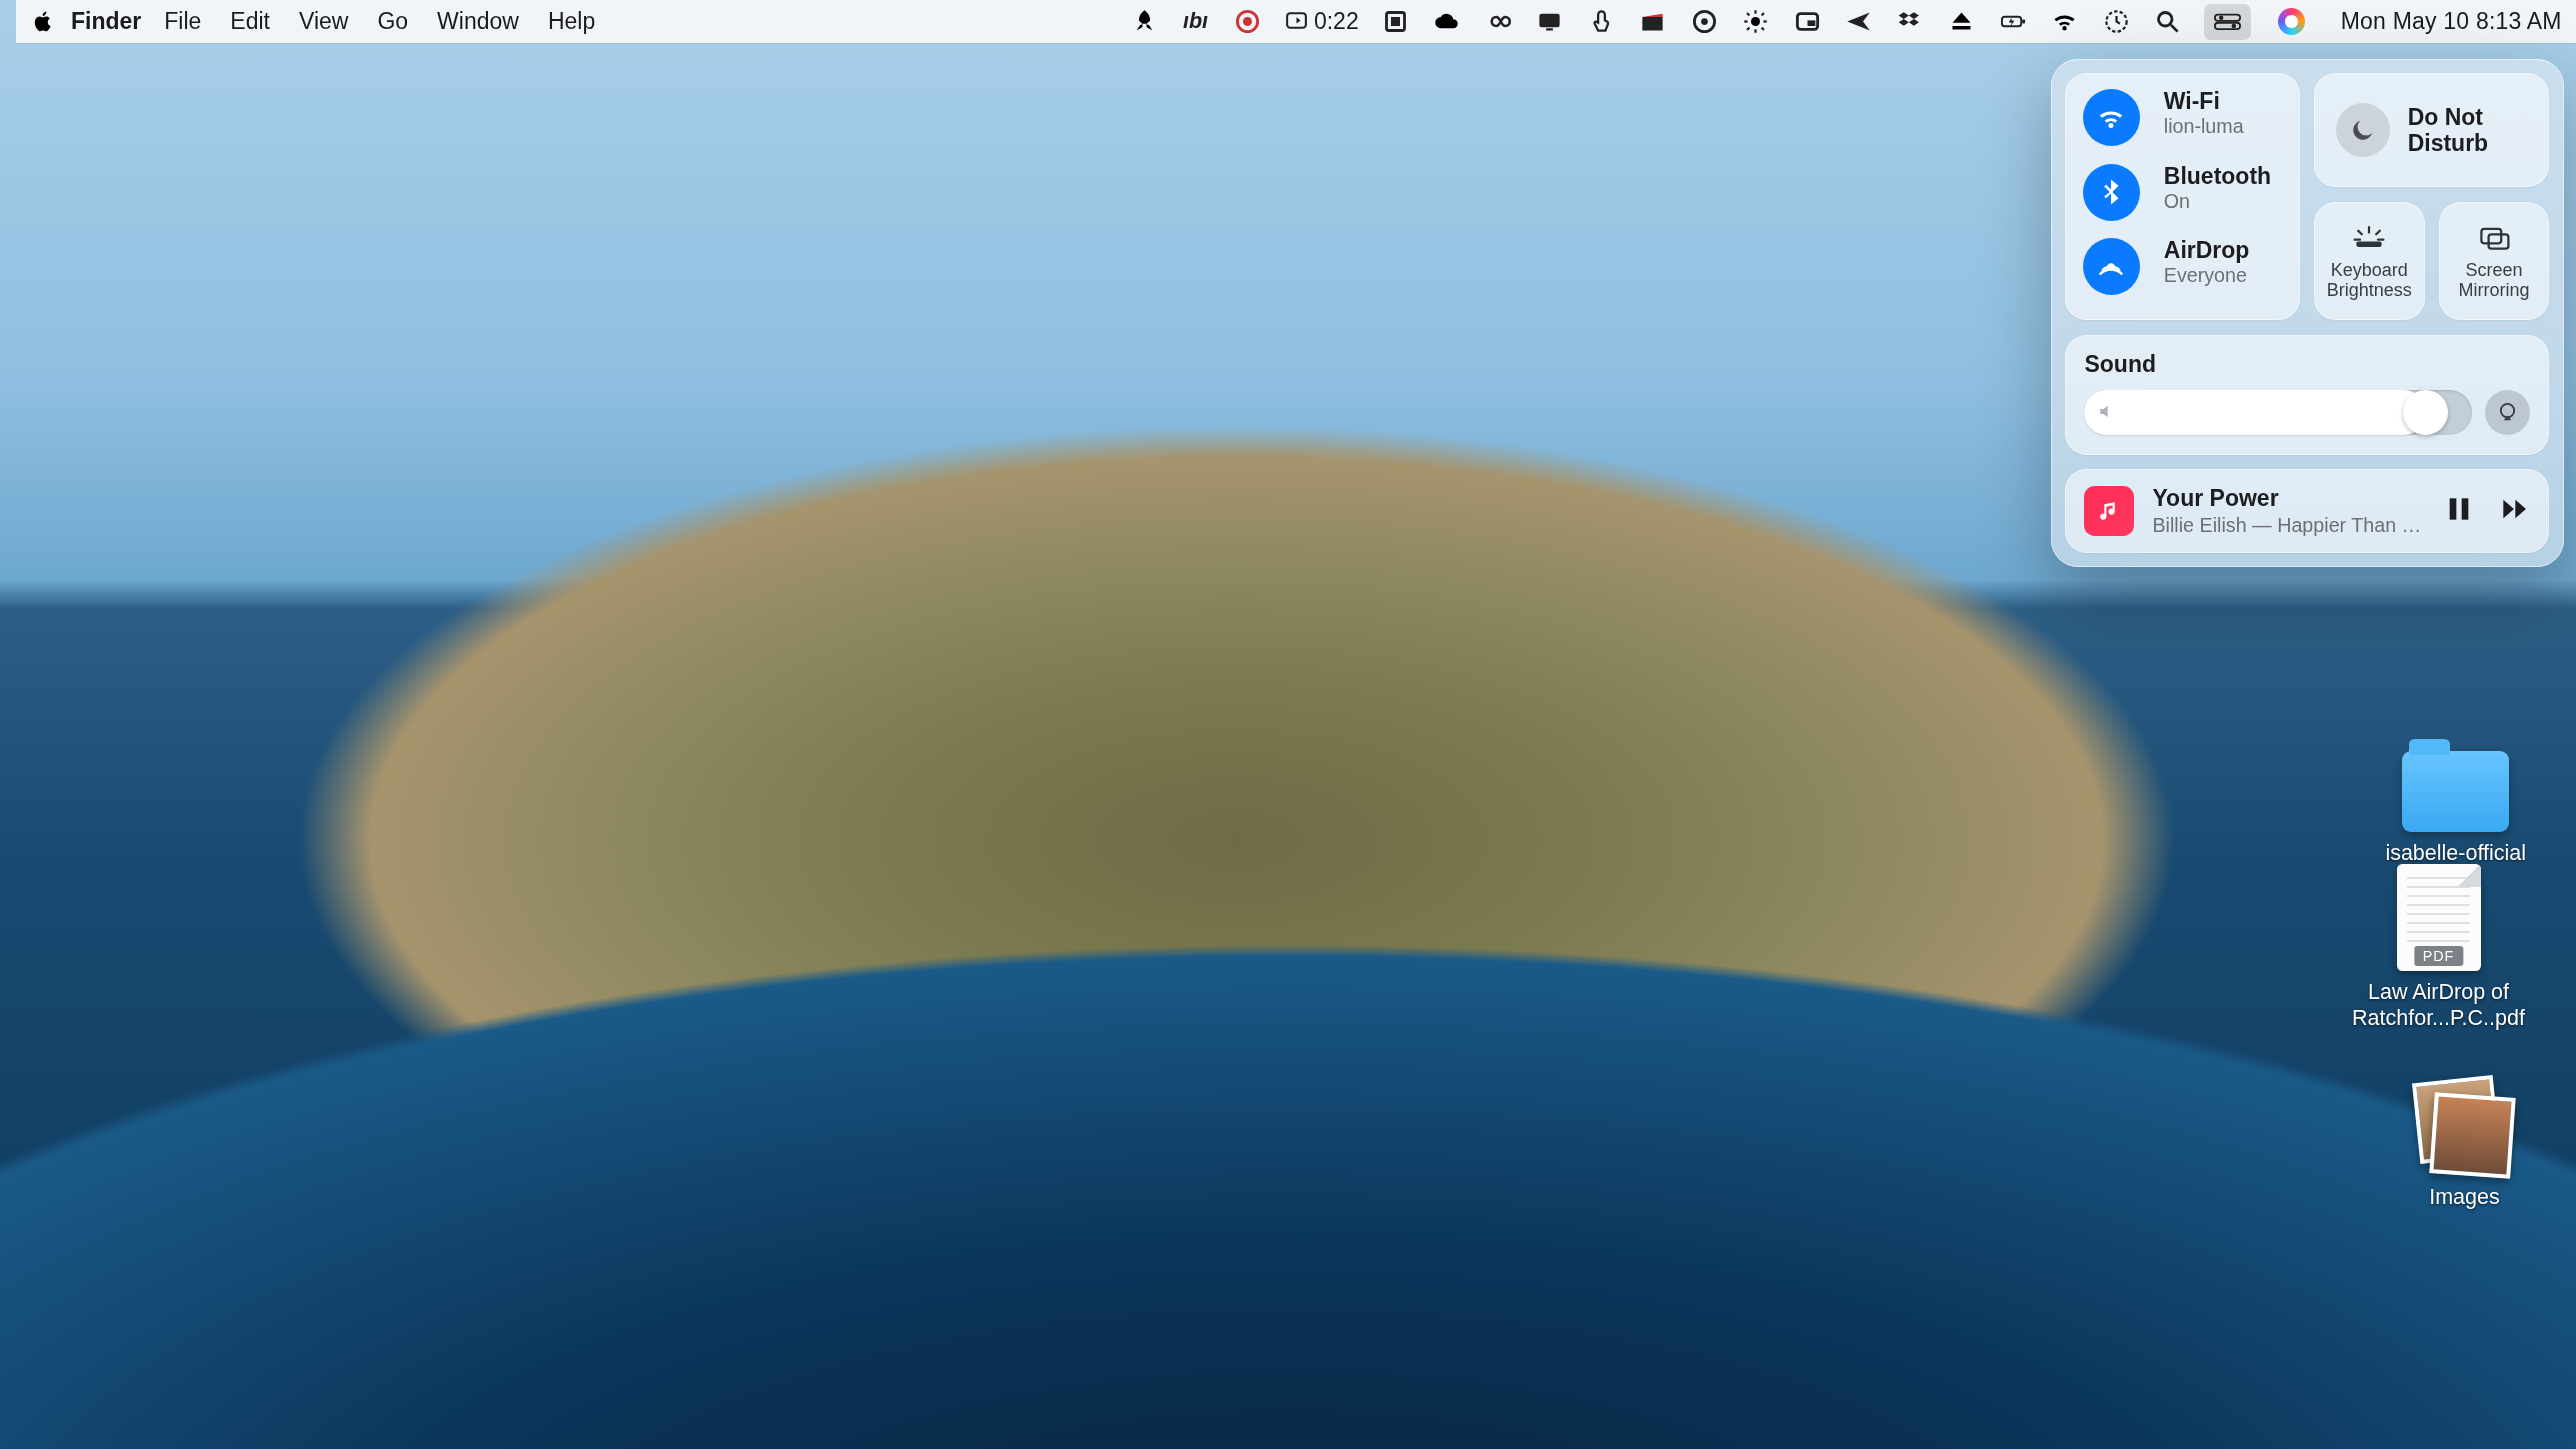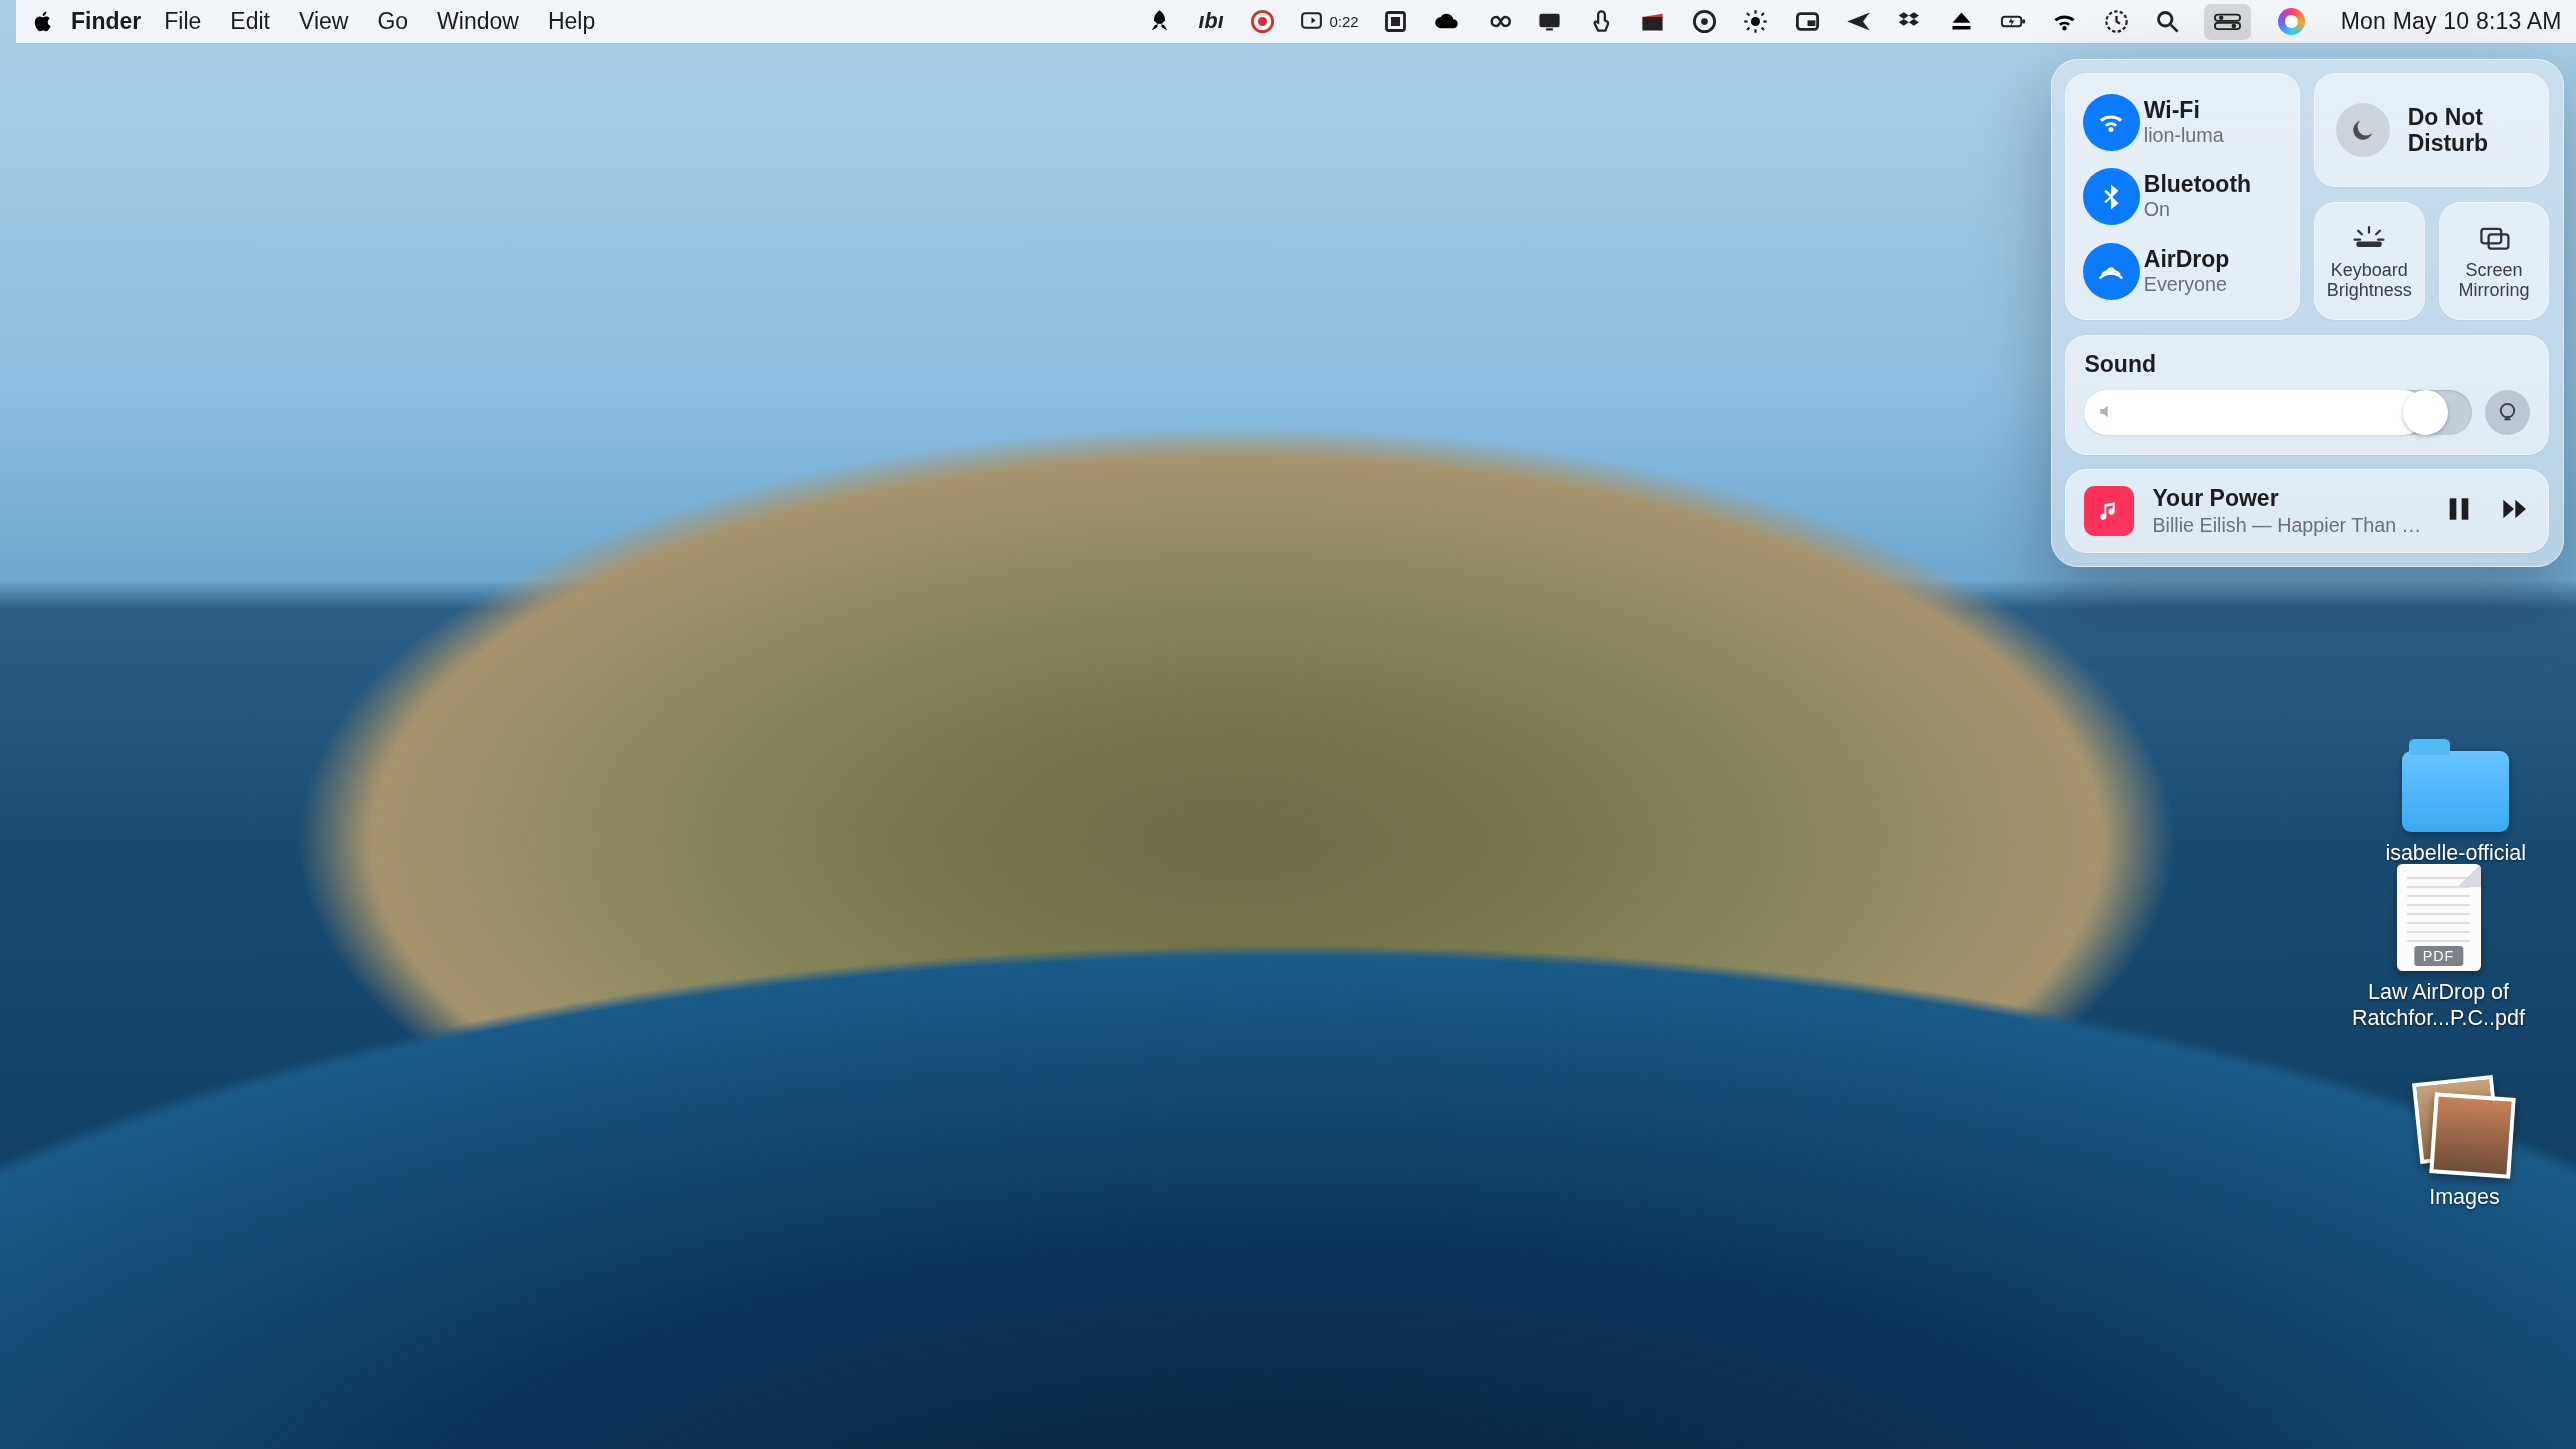--- a/index.html
+++ b/index.html
@@ -28,21 +28,21 @@
   }
   .menubar .apple { width: 30px; display:flex; align-items:center; justify-content:center; margin-right: 12.5px; }
   .menubar .apple svg { width: 23px; height: 23px; fill: #000; }
   .menubar .appname { font-weight: 700; margin-right: 23px; }
   .menubar .menus { display: flex; gap: 29px; }
   .menubar .menus span { cursor: default; }
   .menubar .spacer { flex: 1; }
   .menubar .status { display: flex; align-items: center; gap: 21.5px; margin-right: 16px; }
   .menubar .status .ic { width: 30px; height: 30px; display:flex; align-items:center; justify-content:center; color:#222; }
   .menubar .status .ic svg { width: 27px; height: 27px; }
-  .menubar .status .timer { display:flex; align-items:center; gap:5.4px; font-size:15px; }
+  .menubar .status .timer { display:flex; align-items:center; gap:5.4px; font-size:23px; }
   .menubar .cc-toggle { width: 47px; height: 36px; border-radius: 7.2px; background: rgba(0,0,0,0.12); display:flex; align-items:center; justify-content:center; }
   .menubar .cc-toggle svg { width: 27px; height: 19.7px; fill:#222; }
   .menubar .siri { width: 27px; height: 27px; border-radius: 50%; background: conic-gradient(#ff3b78,#ff9f1c,#2ad6ff,#6a5cff,#ff3b78); display:flex; align-items:center; justify-content:center; margin-left: 5.4px; }
   .menubar .siri::after{ content:""; width:12.5px; height:12.5px; border-radius:50%; background:#fff; }
   .menubar .datetime { font-size: 23px; margin-left: 19.7px; letter-spacing: 0.2px; }
 
   
   .cc {
     position: absolute; top: 59px; right: 12.5px; width: 513px;
     border-radius: 27px; padding: 14.3px;
@@ -50,21 +50,21 @@
     backdrop-filter: blur(36px);
     box-shadow: 0 27px 72px rgba(0,0,0,0.28), inset 0 0 0 0.9px rgba(255,255,255,0.55);
     display: grid; grid-template-columns: 1fr 1fr; gap: 14.3px;
   }
   .card {
     background: rgba(250,252,255,0.58);
     border-radius: 21.5px;
     box-shadow: 0 0.9px 1.8px rgba(0,0,0,0.05), inset 0 0 0 0.9px rgba(255,255,255,0.5);
   }
   .conn { grid-column: 1; grid-row: 1 / span 2; padding: 16px 18px; display:flex; flex-direction:column; justify-content:space-between; height: 247px; }
-  .conn .row { display:flex; align-items:center; gap: 4px; height: 66px; }
+  .conn .row { display:flex; align-items:flex-start; gap: 24px; height: 66px; }
   .round { width: 57px; height: 57px; border-radius: 50%; background:#0a7aff; display:flex; align-items:center; justify-content:center; flex: none; }
   .round svg { width: 30px; height: 30px; fill:#fff; }
   .conn .lbls .t { font-size: 23px; font-weight: 600; color:#1d1d1f; line-height: 1.05; }
   .conn .lbls .s { font-size: 19.7px; color:#6d6f73; margin-top: 1.8px; }
 
   .dnd { grid-column: 2; grid-row: 1; height: 114px; padding: 0 21.5px; display:flex; align-items:center; gap: 18px; }
   .dnd .moon { width: 54px; height: 54px; border-radius: 50%; background:#cdd3da; display:flex; align-items:center; justify-content:center; flex:none; }
   .dnd .moon svg { width: 29px; height: 29px; fill:#4a4c50; }
   .dnd .dndt { font-size: 23px; font-weight: 600; color:#1d1d1f; line-height: 1.15; }
 

